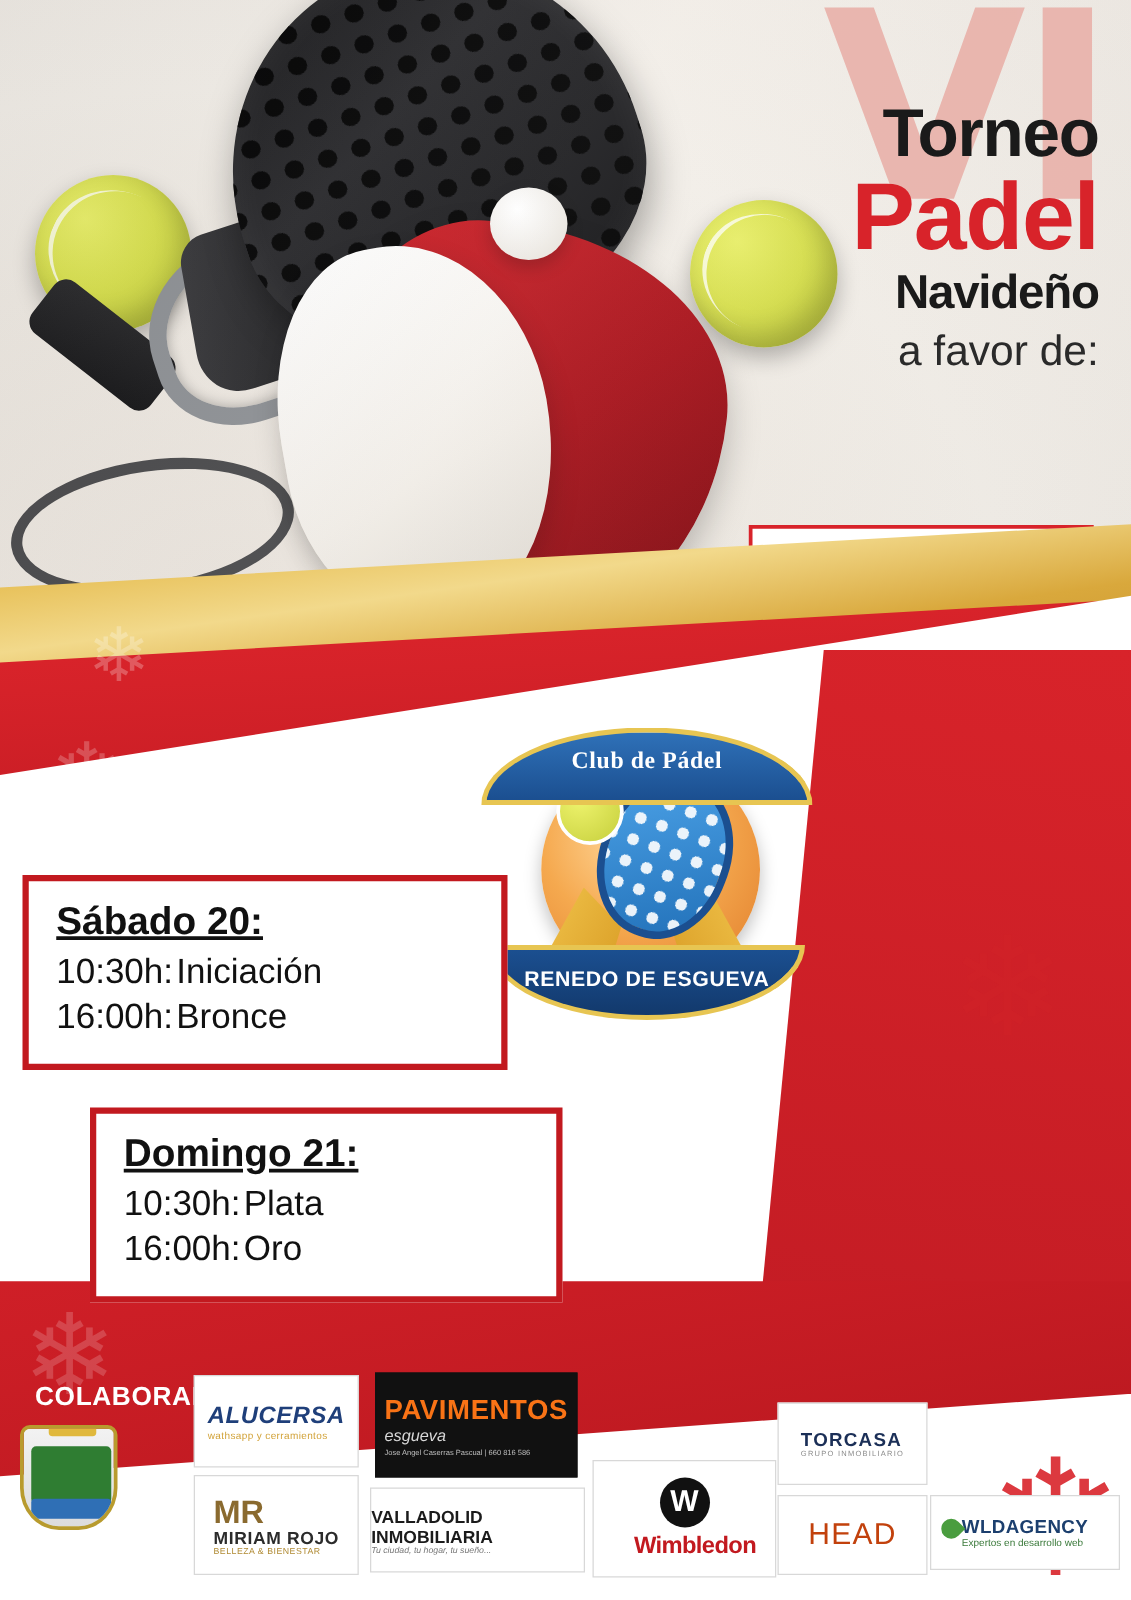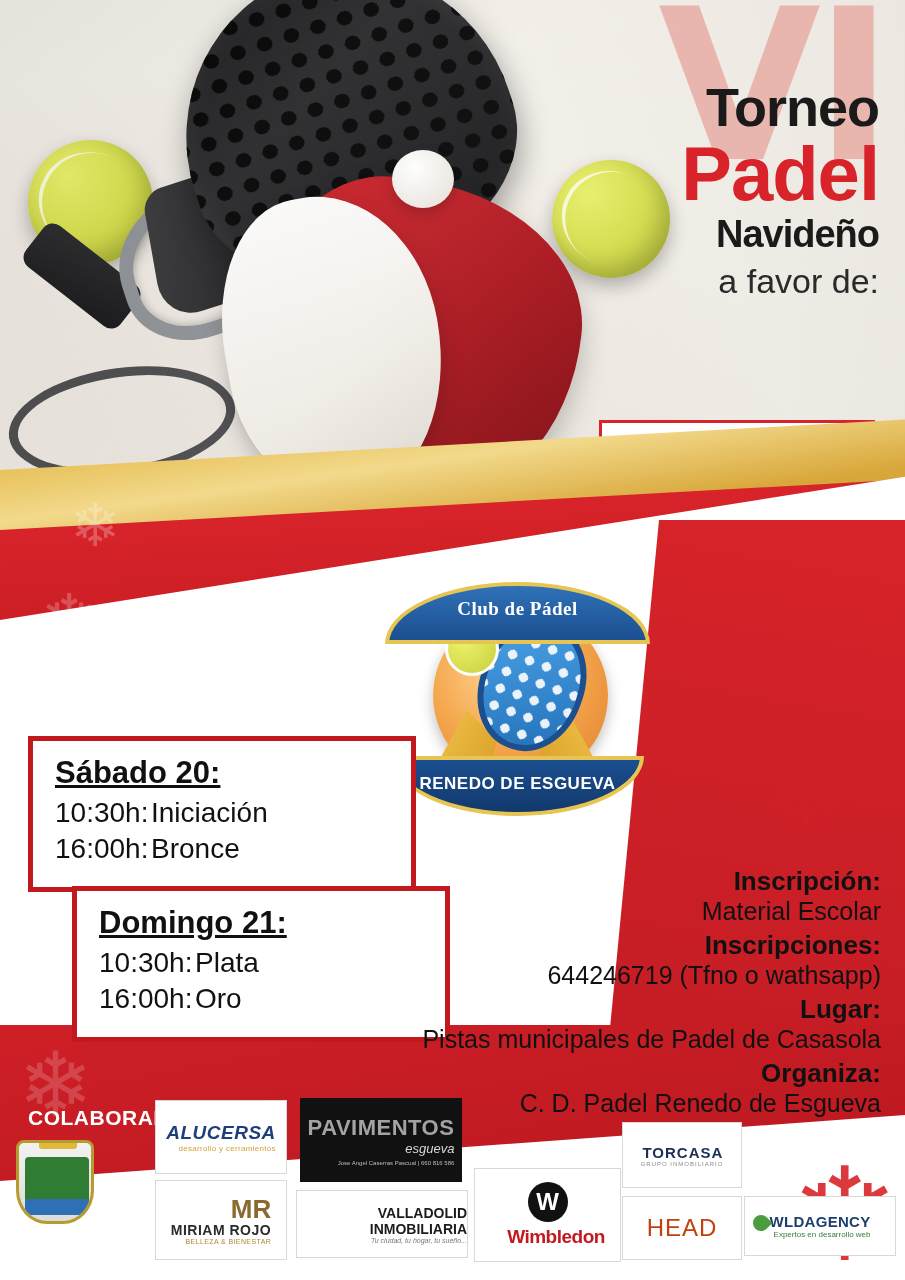--- a/index.html
+++ b/index.html
@@ -200,21 +200,21 @@
   .logo-band-bot span{
     position:absolute;left:0;right:0;top:14px;text-align:center;
     color:#fff;font-size:17px;font-weight:bold;letter-spacing:.5px;
   }
   .wheat{position:absolute;top:150px;width:60px;height:90px;}
   .wheat.left{left:52px;background:linear-gradient(120deg,#f0c24a,#d79a22);clip-path:polygon(50% 0,100% 35%,70% 100%,0 60%);}
   .wheat.right{left:152px;background:linear-gradient(240deg,#f0c24a,#d79a22);clip-path:polygon(50% 0,100% 60%,30% 100%,0 35%);}
 
   
   .sched{position:absolute;background:#fff;border:5px solid #c2191f;padding:14px 26px 18px 22px;}
-  .sched.s-sat{left:28px;top:700px;width:330px;margin-top:36px;}
+  .sched.s-sat{left:18px;top:700px;width:330px;}
   .sched.s-sun{left:72px;top:886px;width:320px;}
   .sched h3{margin:0 0 6px 0;font-size:31px;font-weight:bold;color:#111;text-decoration:underline;}
   .sched p{margin:4px 0;font-size:28px;color:#111;}
   .sched .hr{display:inline-block;min-width:96px;}
 
   
   .info{position:absolute;right:24px;top:862px;width:510px;text-align:right;color:#111;}
   .info .lbl{font-size:26px;font-weight:bold;margin-top:4px;}
   .info .val{font-size:25px;margin-bottom:2px;}
 
@@ -225,34 +225,34 @@
   .shield{position:absolute;left:16px;top:1140px;width:78px;height:92px;}
   .shield-body{
     width:78px;height:84px;background:linear-gradient(180deg,#f2f2f2,#dcdcdc);
     border:3px solid #b89b2e;border-radius:8px 8px 40% 40%;box-sizing:border-box;position:relative;overflow:hidden;
   }
   .shield-green{position:absolute;left:6px;top:14px;width:64px;height:46px;background:#2f7d32;border-radius:4px;}
   .shield-wave{position:absolute;left:6px;bottom:6px;width:64px;height:16px;background:#2f6fb5;border-radius:3px;}
   .shield-crown{position:absolute;left:20px;top:-6px;width:38px;height:12px;background:#e0b83c;border-radius:3px;}
   .shield-cap{position:absolute;left:0;right:0;bottom:-16px;text-align:center;font-size:8px;color:#fff;}
 
-  .spon{position:absolute;background:#fff;border:1px solid #d8d8d8;display:flex;align-items:center;justify-content:center;text-align:right;overflow:hidden;}
+  .spon{position:absolute;background:#fff;border:1px solid #d8d8d8;display:flex;align-items:center;justify-content:center;text-align:left;overflow:hidden;}
   .spon span{display:block;}
 
   .sp-alucersa{left:155px;top:1100px;width:130px;height:72px;}
   .sp-alucersa .n{font-size:19px;font-weight:bold;color:#1f3f7a;font-style:italic;letter-spacing:.5px;}
   .sp-alucersa .s{font-size:8px;color:#d2a33a;letter-spacing:.3px;}
 
   .sp-miriam{left:155px;top:1180px;width:130px;height:78px;}
   .sp-miriam .mr{font-size:26px;font-weight:bold;color:#8a6a2f;line-height:1;}
   .sp-miriam .n{font-size:14px;font-weight:bold;color:#2b2b2b;letter-spacing:.5px;}
   .sp-miriam .s{font-size:7px;color:#b08a33;letter-spacing:.4px;}
 
   .sp-pav{left:300px;top:1098px;width:160px;height:82px;background:#111;border-color:#111;}
-  .sp-pav .n{font-size:22px;font-weight:bold;color:#a3a3a3;letter-spacing:.5px;}
+  .sp-pav .n{font-size:22px;font-weight:bold;color:#f97316;letter-spacing:.5px;}
   .sp-pav .s{font-size:13px;color:#d8d8d8;font-style:italic;}
   .sp-pav .t{font-size:6px;color:#bdbdbd;margin-top:4px;}
 
   .sp-vall{left:296px;top:1190px;width:170px;height:66px;}
   .sp-vall .n{font-size:14px;font-weight:bold;color:#1b1b1b;letter-spacing:0px;}
   .sp-vall .s{font-size:7px;color:#777;font-style:italic;}
 
   .sp-wim{left:474px;top:1168px;width:145px;height:92px;}
   .sp-wim .circ{width:40px;height:40px;border-radius:50%;background:#111;color:#fff;font-size:24px;font-weight:bold;display:flex;align-items:center;justify-content:center;margin:0 auto 4px;}
   .sp-wim .n{font-size:19px;font-weight:bold;color:#c2191f;letter-spacing:-.5px;margin-left:17px;}
@@ -349,46 +349,36 @@
   <div class="sched s-sun">
     <h3>Domingo 21:</h3>
     <p>
       <span class="hr">10:30h:</span><span>Plata</span>
     </p>
     <p>
       <span class="hr">16:00h:</span><span>Oro</span>
     </p>
   </div>
 
-  <div class="info">
-    <div class="lbl">Inscripción:</div>
-    <div class="val">Material Escolar</div>
-    <div class="lbl">Inscripciones:</div>
-    <div class="val">644246719 (Tfno o wathsapp)</div>
-    <div class="lbl">Lugar:</div>
-    <div class="val">Pistas municipales de Padel de Casasola</div>
-    <div class="lbl">Organiza:</div>
-    <div class="val">C. D. Padel Renedo de Esgueva</div>
-  </div>
 
   <div class="colaboran">COLABORAN::</div>
 
   <div class="shield">
     <div class="shield-body">
       <div class="shield-crown"></div>
       <div class="shield-green"></div>
       <div class="shield-wave"></div>
     </div>
     <div class="shield-cap">Ayto. Renedo de Esgueva</div>
   </div>
 
   <div class="spon sp-alucersa">
     <div>
       <span class="n">ALUCERSA</span>
-      <span class="s">desarrollo y cerramientos</span>
+      <span class="s">wathsapp y cerramientos</span>
     </div>
   </div>
 
   <div class="spon sp-miriam">
     <div>
       <span class="mr">MR</span>
       <span class="n">MIRIAM ROJO</span>
       <span class="s">BELLEZA &amp; BIENESTAR</span>
     </div>
   </div>

